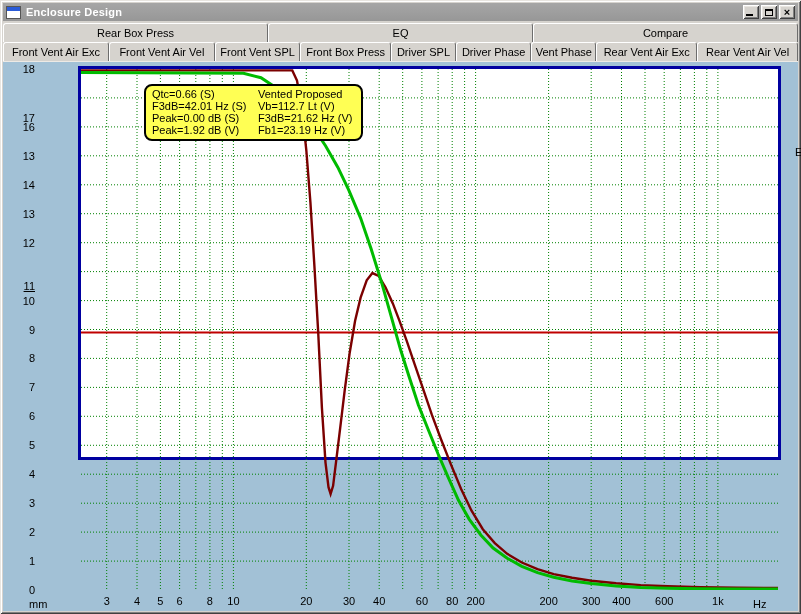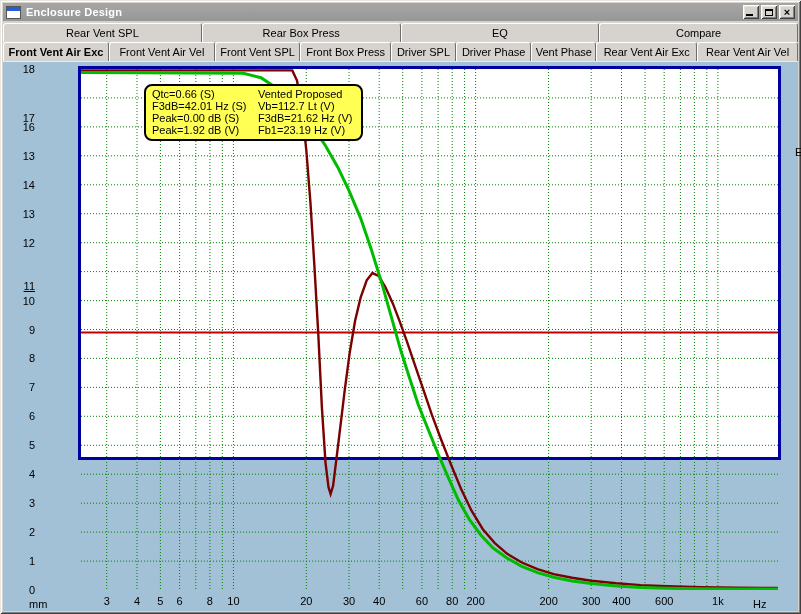--- a/index.html
+++ b/index.html
@@ -68,27 +68,26 @@
       </div>
     <div class="tb-btn">
         <span class="glyph-max"></span>
       </div>
     <div class="tb-btn">
         <span class="glyph-close">×</span>
       </div>
   </div>
 
   <div class="tabstrip row1" id="tabrow1">
-      <div class="tab" style="flex: 10 1 0px;">Rear Vent SPL</div>
       <div class="tab" style="flex: 10 1 0px;">Rear Box Press</div>
       <div class="tab" style="flex: 10 1 0px;">EQ</div>
       <div class="tab" style="flex: 10 1 0px;">Compare</div>
     </div>
   <div class="tabstrip row2" id="tabrow2">
-      <div class="tab" style="flex: 18 1 0px; font-weight: bold;">Front Vent Air Exc</div>
+      <div class="tab" style="flex: 18 1 0px;">Front Vent Air Exc</div>
       <div class="tab" style="flex: 18 1 0px;">Front Vent Air Vel</div>
       <div class="tab" style="flex: 14 1 0px;">Front Vent SPL</div>
       <div class="tab" style="flex: 15 1 0px;">Front Box Press</div>
       <div class="tab" style="flex: 10 1 0px;">Driver SPL</div>
       <div class="tab" style="flex: 12 1 0px;">Driver Phase</div>
       <div class="tab" style="flex: 10 1 0px;">Vent Phase</div>
       <div class="tab" style="flex: 17 1 0px;">Rear Vent Air Exc</div>
       <div class="tab" style="flex: 17 1 0px;">Rear Vent Air Vel</div>
     </div>
 

